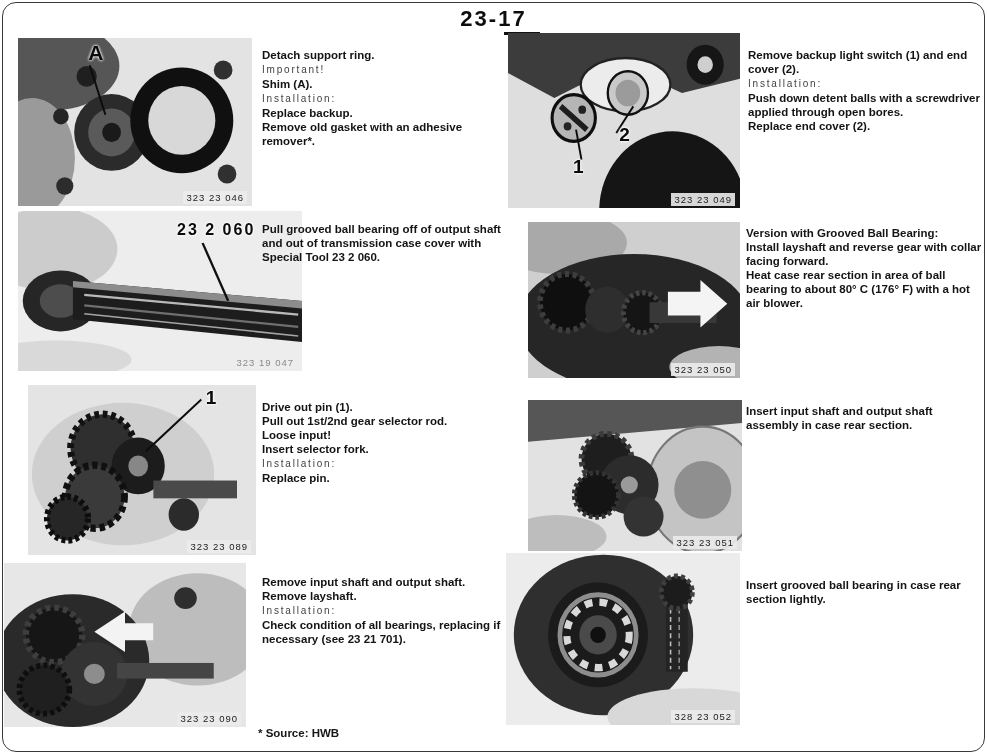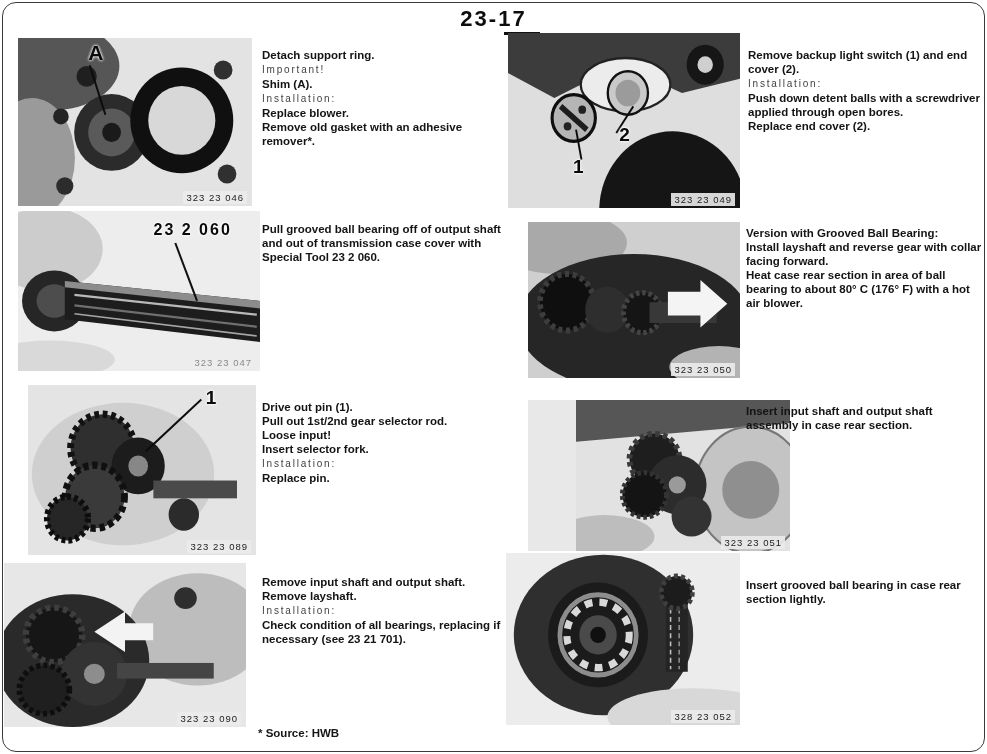--- a/index.html
+++ b/index.html
@@ -44,21 +44,21 @@
       <line x1="92" y1="34" x2="112" y2="96" stroke="#0c0c0c" stroke-width="2.5"></line>
     </svg>
     <span class="callout" style="left:30%;top:2%;font-size:21px;">A</span>
     <span class="photo-id">323 23 046</span>
   </div>
   <div class="txt" style="left:262px;top:48px;width:248px;">
       <div class="ln">Detach support ring.</div>
       <div class="ln lt">Important!</div>
       <div class="ln">Shim (A).</div>
       <div class="ln lt">Installation:</div>
-      <div class="ln">Replace blower.</div>
+      <div class="ln">Replace backup.</div>
       <div class="ln">Remove old gasket with an adhesive remover*.</div>
     </div>
 </div>
 
 <div class="panel">
   <div class="photo" style="left:508px;top:33px;width:232px;height:175px;">
     <svg viewBox="0 0 300 210" preserveAspectRatio="none">
       <rect width="300" height="210" fill="#dedede"></rect>
       <polygon points="0,0 300,0 300,55 225,72 145,38 60,78 0,48" fill="#3c3c3c"></polygon>
       <circle cx="255" cy="38" r="24" fill="#161616"></circle>
@@ -80,36 +80,36 @@
   </div>
   <div class="txt" style="left:748px;top:48px;width:232px;">
       <div class="ln">Remove backup light switch (1) and end cover (2).</div>
       <div class="ln lt">Installation:</div>
       <div class="ln">Push down detent balls with a screwdriver applied through open bores.</div>
       <div class="ln">Replace end cover (2).</div>
     </div>
 </div>
 
 <div class="panel">
-  <div class="photo" style="left:18px;top:211px;width:242px;height:160px;background:#efefef;">
+  <div class="photo" style="left:18px;top:211px;width:284px;height:160px;background:#efefef;">
     <svg viewBox="0 0 300 210" preserveAspectRatio="none">
       <rect width="300" height="210" fill="#ededed"></rect>
       <ellipse cx="35" cy="50" rx="70" ry="55" fill="#cccccc"></ellipse>
       <circle cx="45" cy="118" r="40" fill="#262626"></circle>
       <circle cx="45" cy="118" r="22" fill="#4d4d4d"></circle>
       <polygon points="58,92 300,118 300,172 58,142" fill="#1d1d1d"></polygon>
       <polygon points="58,92 300,118 300,128 58,100" fill="#8c8c8c"></polygon>
       <line x1="70" y1="110" x2="296" y2="136" stroke="#b9b9b9" stroke-width="3"></line>
       <line x1="70" y1="124" x2="296" y2="152" stroke="#6f6f6f" stroke-width="3"></line>
       <line x1="70" y1="135" x2="296" y2="164" stroke="#a5a5a5" stroke-width="2"></line>
       <line x1="195" y1="42" x2="222" y2="118" stroke="#101010" stroke-width="2.5"></line>
       <ellipse cx="40" cy="195" rx="80" ry="25" fill="#d9d9d9"></ellipse>
     </svg>
     <span class="callout" style="left:56%;top:6%;font-size:16px;letter-spacing:2px;">23 2 060</span>
-    <span class="photo-id faint">323 23 047</span>
+    <span class="photo-id faint">323 19 047</span>
   </div>
   <div class="txt" style="left:262px;top:222px;width:248px;">
       <div class="ln">Pull grooved ball bearing off of output shaft and out of transmission case cover with Special Tool 23 2 060.</div>
     </div>
 </div>
 
 <div class="panel">
   <div class="photo" style="left:528px;top:222px;width:212px;height:156px;">
     <svg viewBox="0 0 300 210" preserveAspectRatio="none">
       <rect width="300" height="210" fill="#cfcfcf"></rect>
@@ -152,21 +152,21 @@
       <div class="ln">Drive out pin (1).</div>
       <div class="ln">Pull out 1st/2nd gear selector rod.</div>
       <div class="ln">Loose input!</div>
       <div class="ln">Insert selector fork.</div>
       <div class="ln lt">Installation:</div>
       <div class="ln">Replace pin.</div>
     </div>
 </div>
 
 <div class="panel">
-  <div class="photo" style="left:528px;top:400px;width:214px;height:151px;padding-left:48px;">
+  <div class="photo" style="left:528px;top:400px;width:214px;height:151px;">
     <svg viewBox="0 0 300 210" preserveAspectRatio="none">
       <rect width="300" height="210" fill="#e2e2e2"></rect>
       <polygon points="0,0 300,0 300,32 0,58" fill="#565656"></polygon>
       <ellipse cx="245" cy="125" rx="78" ry="88" fill="#c4c4c4" stroke="#777" stroke-width="3"></ellipse>
       <circle cx="245" cy="125" r="40" fill="#8f8f8f"></circle>
       <circle cx="110" cy="82" r="35" fill="#1e1e1e" stroke="#3b3b3b" stroke-width="8" stroke-dasharray="6 5"></circle>
       <circle cx="142" cy="118" r="41" fill="#2c2c2c"></circle>
       <circle cx="96" cy="132" r="31" fill="#141414" stroke="#333" stroke-width="7" stroke-dasharray="5 4"></circle>
       <circle cx="162" cy="162" r="28" fill="#333333"></circle>
       <circle cx="142" cy="118" r="12" fill="#9a9a9a"></circle>

